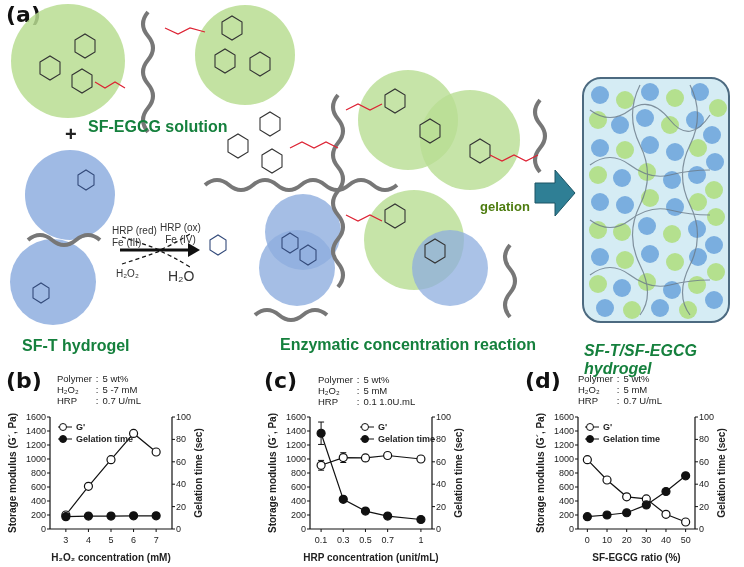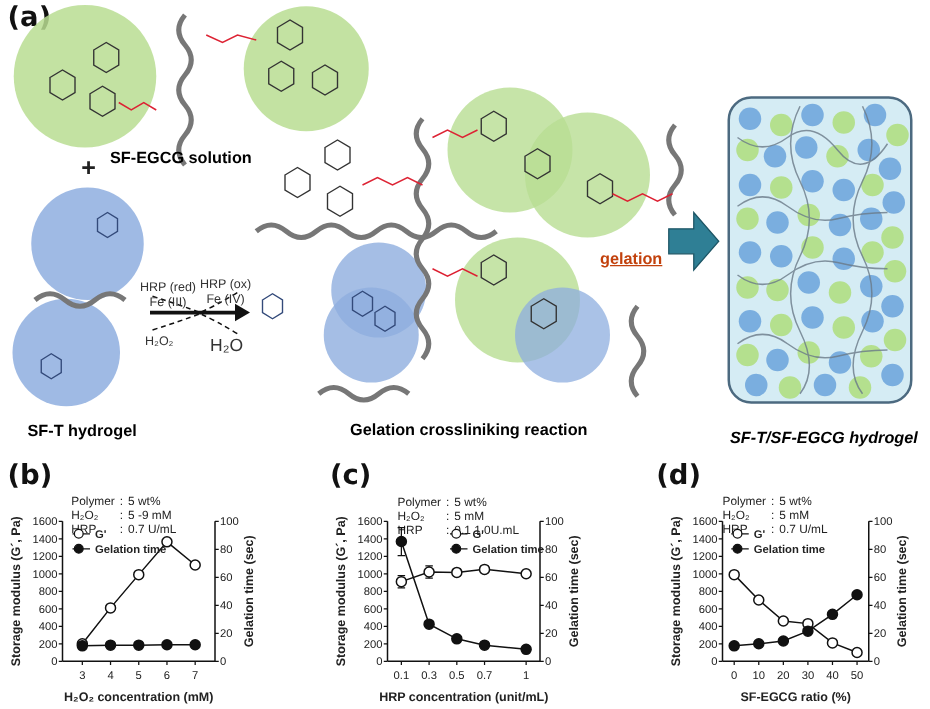--- a/index.html
+++ b/index.html
@@ -1,20 +1,20 @@
 <!DOCTYPE html>
 <html><head>
 <meta charset="utf-8">
 <style>
   html,body{margin:0;padding:0;background:#fff;}
   body{width:744px;height:567px;position:relative;overflow:hidden;font-family:"Liberation Sans",sans-serif;color:#222;}
   .abs{position:absolute;}
   .panel-label{font-size:22px;font-weight:bold;font-family:"DejaVu Sans",sans-serif;color:#111;}
-  .caption{font-size:13px;font-weight:bold;color:#000000;}
-  .cond{font-size:9.5px;line-height:11px;color:#222;margin-top:23px;}
+  .caption{font-size:16px;font-weight:bold;color:#15803d;}
+  .cond{font-size:9.5px;line-height:11px;color:#222;}
   .cond td{padding:0 4px 0 0;}
   svg text{font-family:"Liberation Sans",sans-serif;}
 </style>
 </head>
 <body>
 
 <div class="abs panel-label" style="left:6px;top:2px;">(a)</div>
 
 <svg class="abs" style="left:0;top:0;" width="744" height="350">
 
@@ -153,47 +153,47 @@
       <path d="M590,165 q20,-15 40,0 t40,10 t40,-5"></path>
       <path d="M590,220 q20,15 40,0 t40,-10 t40,5"></path>
       <path d="M590,275 q20,-15 40,0 t40,10 t40,-5"></path>
       <path d="M640,85 q-15,30 0,60 t0,60 t0,60 t0,50"></path>
       <path d="M690,85 q15,30 0,60 t0,60 t0,60 t0,50"></path>
     </g>
   </g>
 </svg>
 
 <div class="abs caption" style="left:88px;top:118px;">SF-EGCG solution</div>
-<div class="abs" style="left:112px;top:225px;font-size:10px;color:#333;line-height:12px;text-align:center;">
+<div class="abs" style="left:112px;top:225px;font-size:10px;color:#333;line-height:12px;text-align:left;">
   <div>HRP (red)</div>
   <div>Fe (III)</div>
 </div>
 <div class="abs" style="left:160px;top:222px;font-size:10px;color:#333;line-height:12px;text-align:center;">
   <div>HRP (ox)</div>
   <div>Fe (IV)</div>
 </div>
 <div class="abs" style="left:116px;top:268px;font-size:10px;color:#333;">H₂O₂</div>
 <div class="abs" style="left:168px;top:268px;font-size:14px;color:#333;">H₂O</div>
 <div class="abs caption" style="left:22px;top:337px;">SF-T hydrogel</div>
-<div class="abs caption" style="left:280px;top:336px;">Gelation crossliniking reaction</div>
-<div class="abs" style="left:480px;top:199px;font-size:13px;font-weight:bold;color:#c2410c;text-decoration:underline;">gelation</div>
+<div class="abs caption" style="left:280px;top:336px;">Enzymatic concentration reaction</div>
+<div class="abs" style="left:480px;top:199px;font-size:13px;font-weight:bold;color:#4d7c0f;">gelation</div>
 <div class="abs caption" style="left:584px;top:342px;font-style:italic;">SF-T/SF-EGCG hydrogel</div>
 
 <div class="abs panel-label" style="left:6px;top:368px;">(b)</div>
 <table class="abs cond" style="left:57px;top:373px;border-collapse:collapse;">
   <tbody>
       <tr>
         <td>Polymer</td>
         <td>:</td>
         <td>5 wt%</td>
       </tr>
   <tr>
         <td>H₂O₂</td>
         <td>:</td>
-        <td>5 -9 mM</td>
+        <td>5 -7 mM</td>
       </tr>
   <tr>
         <td>HRP</td>
         <td>:</td>
         <td>0.7 U/mL</td>
       </tr>
 </tbody>
   </table>
 <svg class="abs chart" id="chart-b" style="left:0;top:405px;" width="250" height="162">
     <g>

